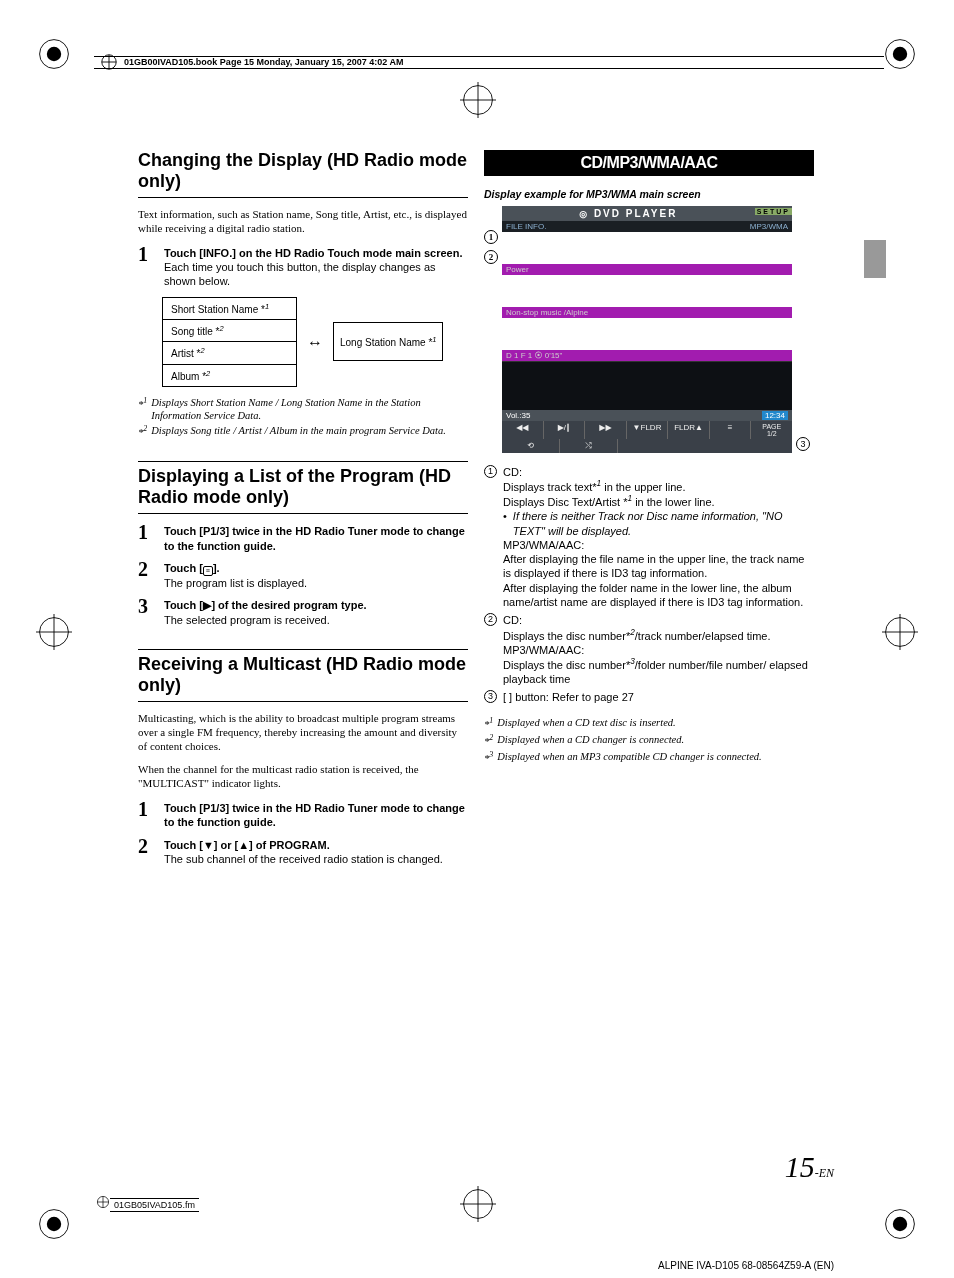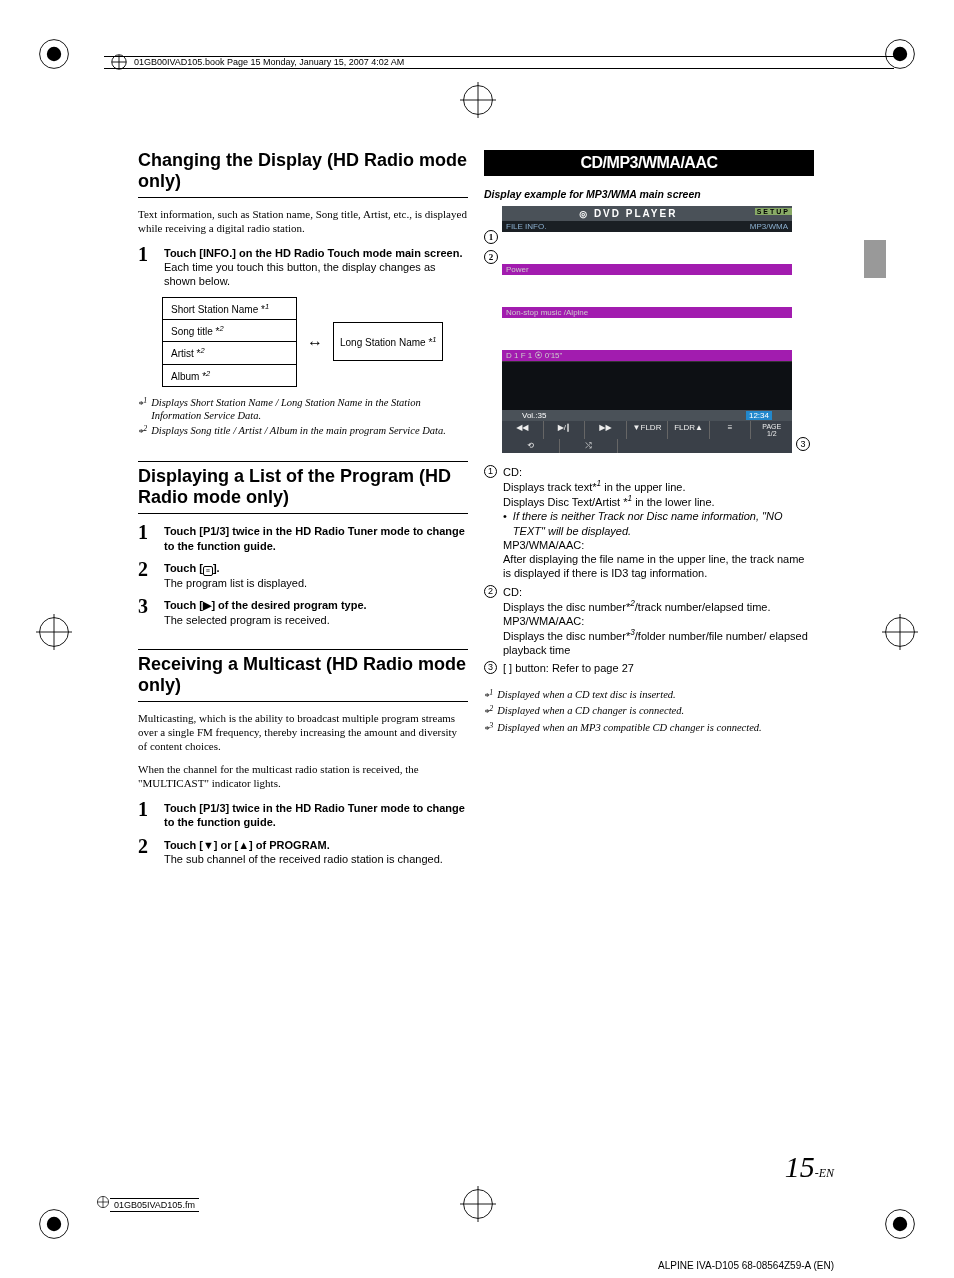--- a/index.html
+++ b/index.html
@@ -13,30 +13,31 @@
   }
   .crop-mark {
     position: absolute;
     width: 36px;
     height: 36px;
   }
   .crop-circle-outer { stroke:#000; fill:none; stroke-width:1; }
   .crop-circle-inner { fill:#000; }
   .header-line {
     position: absolute;
-    left: 104px;
+    left: 94px;
     top: 56px;
     width: 790px;
     height: 13px;
     border-top: 1px solid #000;
     border-bottom: 1px solid #000;
     font-size: 9px;
     font-family: Arial, sans-serif;
     padding-left: 30px;
     line-height: 11px;
+    font-weight: bold;
   }
   .cols {
     position: absolute;
     left: 138px;
     top: 150px;
     width: 690px;
     display: flex;
     gap: 16px;
   }
   .col { width: 330px; }
@@ -111,21 +112,21 @@
     position: relative;
     font-family: Arial, sans-serif;
   }
   .scr-head {
     background:#4a5158; color:#fff; font-size:10px; letter-spacing:2px;
     padding:2px 0; text-align:center; font-weight:bold;
   }
   .scr-row { background:#1a1f24; color:#8cb0d0; font-size:8px; padding:1px 4px; display:flex; justify-content:space-between;}
   .scr-row2 { background:#a21caf; color:#ccc; font-size:8px; padding:1px 4px;margin-top:32px;}
   .scr-body { background:#0d1014; height:48px; }
-  .scr-vol { background:#4a5158; color:#fff; font-size:8px; padding:1px 20px; display:flex; justify-content:space-between;}
+  .scr-vol { background:#4a5158; color:#fff; font-size:8px; padding:1px 4px; display:flex; justify-content:space-between;}
   .scr-btns { background:#3a4048; display:flex; font-size:8px; color:#eee;}
   .scr-btns div { border-right:1px solid #666; padding:2px 5px; flex:1; text-align:center;}
   .scr-btns div:last-child{border:none;}
   .scr-num-label {
     position:absolute; left:-18px; width:14px; height:14px;
     border:1px solid #000; border-radius:50%;
     font-size:9px; text-align:center; line-height:12px;
     font-family:"Times New Roman",serif; font-weight:bold;
   }
   .circ-num {
@@ -364,20 +365,21 @@
       <div class="desc-body">
         <div>CD:</div>
         <div><span>Displays track text*</span><sup><i>1</i></sup><span> in the upper line.</span></div>
         <div><span>Displays Disc Text/Artist *</span><sup><i>1</i></sup><span> in the lower line.</span></div>
         <div class="bullet-row">
             <span class="dot">•</span>
             <span class="sub">If there is neither Track nor Disc name information, "NO TEXT" will be displayed.</span>
           </div>
         <div>MP3/WMA/AAC:</div>
         <div>After displaying the file name in the upper line, the track name is displayed if there is ID3 tag information.</div>
+        <div>After displaying the folder name in the lower line, the album name/artist name are displayed if there is ID3 tag information.</div>
       </div>
     </div>
 
     <div class="desc-row">
       <span class="circ-num">2</span>
       <div class="desc-body">
         <div>CD:</div>
         <div><span>Displays the disc number*</span><sup><i>2</i></sup><span>/track number/elapsed time.</span></div>
         <div>MP3/WMA/AAC:</div>
         <div><span>Displays the disc number*</span><sup><i>3</i></sup><span>/folder number/file number/ elapsed playback time</span></div>

